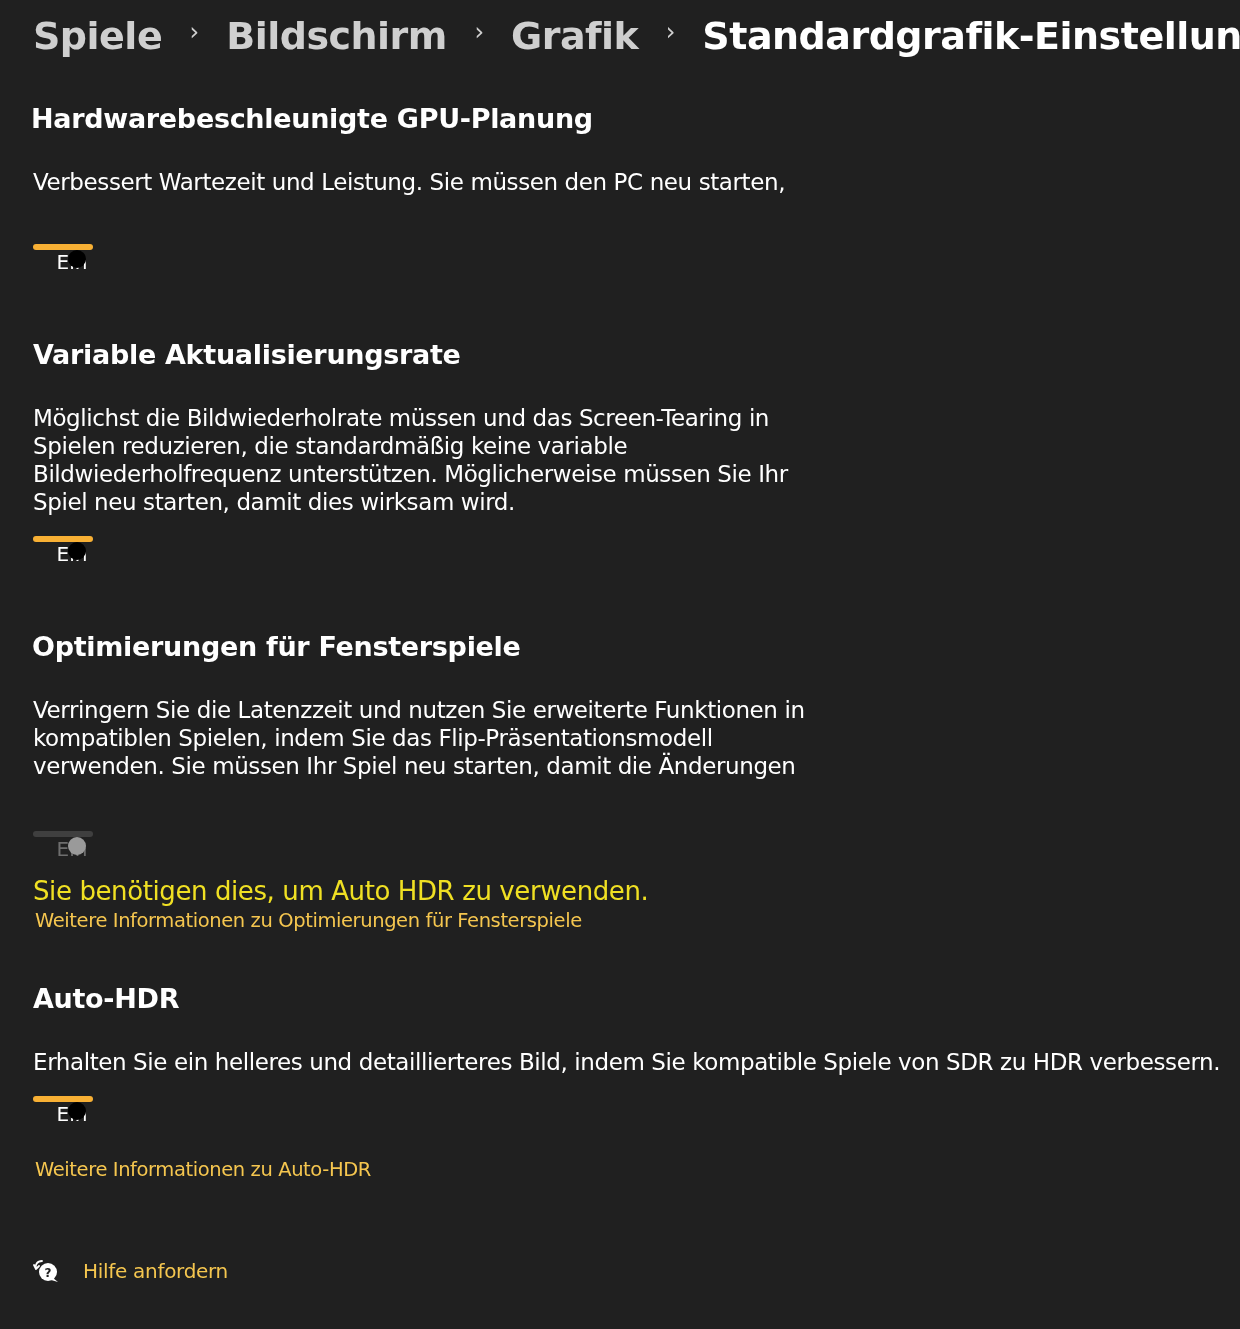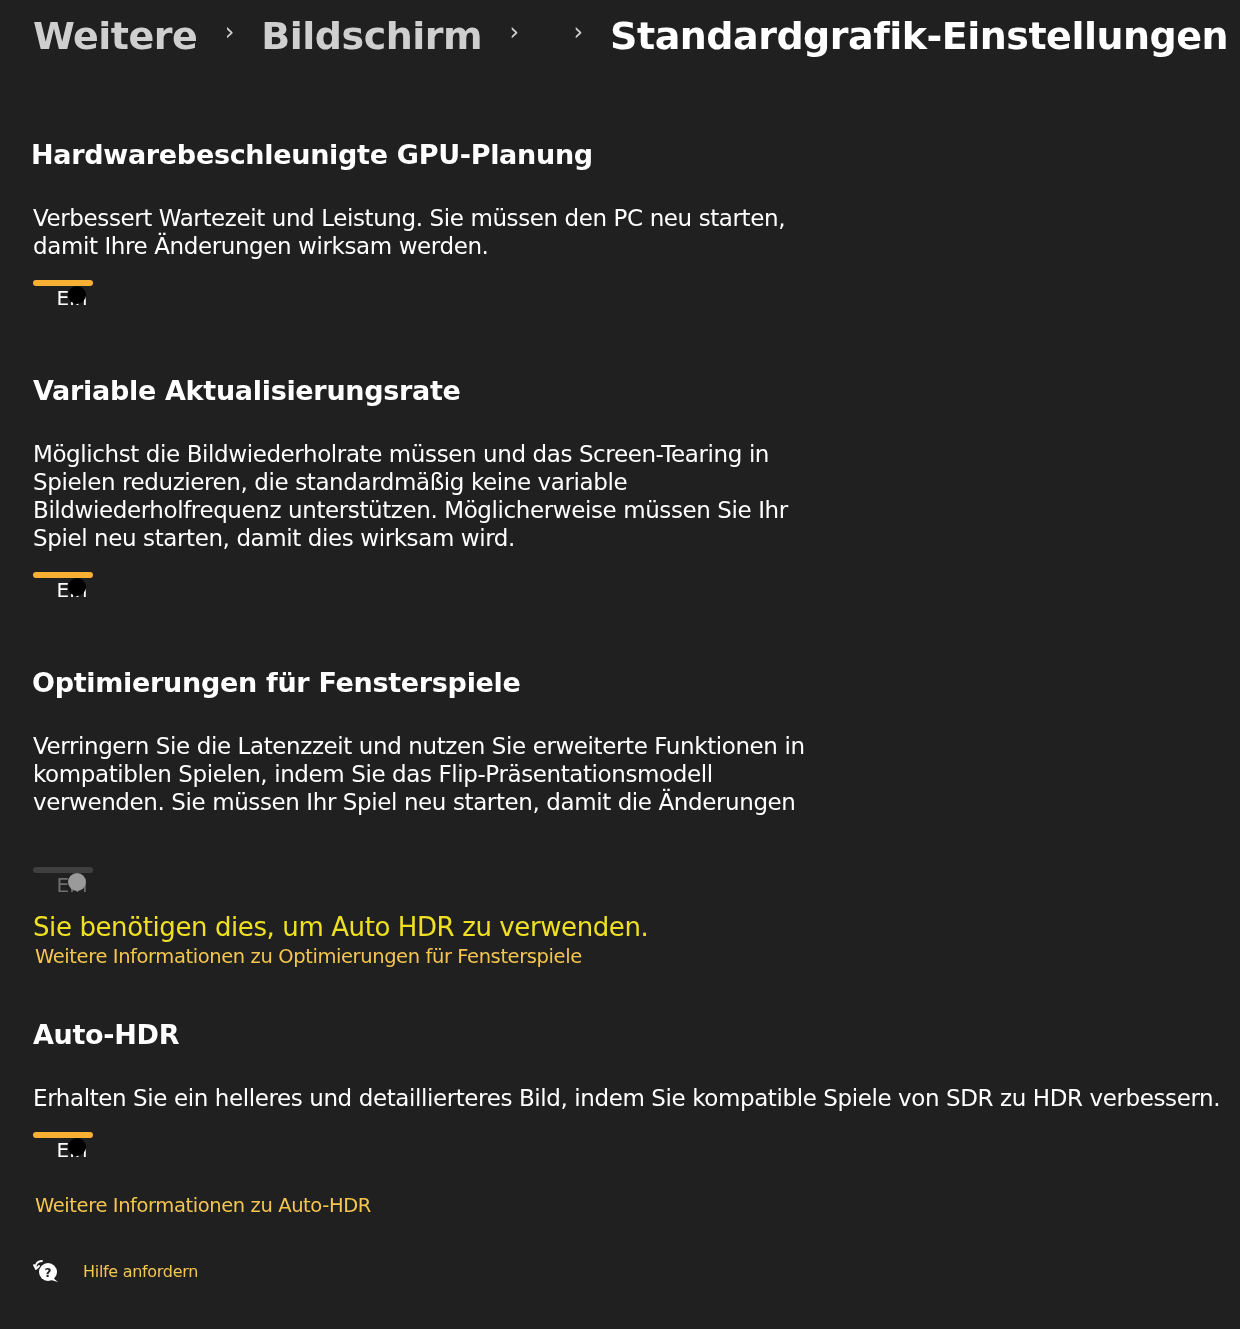--- a/index.html
+++ b/index.html
@@ -32,21 +32,21 @@
   .crumb-sep {
     display: inline-block;
     width: 64px;
     text-align: center;
     font-size: 24px;
     color: #cfcfcf;
     font-weight: 400;
     position: relative;
     top: -4px;
   }
-  .section { position: absolute; left: 33px; margin-top: 36px; }
+  .section { position: absolute; left: 33px; }
   .section-title {
     font-size: 27px;
     font-weight: 600;
     line-height: 36px;
     margin: 0;
     white-space: nowrap;
     letter-spacing: -0.3px;
   }
   .section-desc {
     font-size: 23px;
@@ -116,44 +116,44 @@
     display: flex;
     align-items: center;
   }
   .help-icon {
     width: 26px;
     height: 26px;
     display: inline-block;
   }
   .help-link {
     margin-left: 24px;
-    font-size: 16px;
+    font-size: 20px;
     color: #f5c64f;
     cursor: pointer;
     letter-spacing: -0.3px;
   }
 </style>
 </head>
 <body>
 
 <nav class="breadcrumb">
-  <span class="crumb">Weitere</span>
+  <span class="crumb">Spiele</span>
   <span class="crumb-sep">›</span>
   <span class="crumb">Bildschirm</span>
   <span class="crumb-sep">›</span>
+  <span class="crumb">Grafik</span>
   <span class="crumb-sep">›</span>
   <span class="crumb current">Standardgrafik-Einstellungen</span>
 </nav>
 
 <section class="section" style="top:101px; left:31px;">
   <h2 class="section-title">Hardwarebeschleunigte GPU-Planung</h2>
 </section>
 <div class="section" style="top:168px;">
   <p class="section-desc">Verbessert Wartezeit und Leistung. Sie müssen den PC neu starten,</p>
-  <p class="section-desc">damit Ihre Änderungen wirksam werden.</p>
 </div>
 <div class="section toggle-row" style="top:244px;">
   <div class="toggle">
       <span class="knob"></span>
     </div>
   <span class="toggle-label">Ein</span>
 </div>
 
 <section class="section" style="top:337px;">
   <h2 class="section-title">Variable Aktualisierungsrate</h2>

